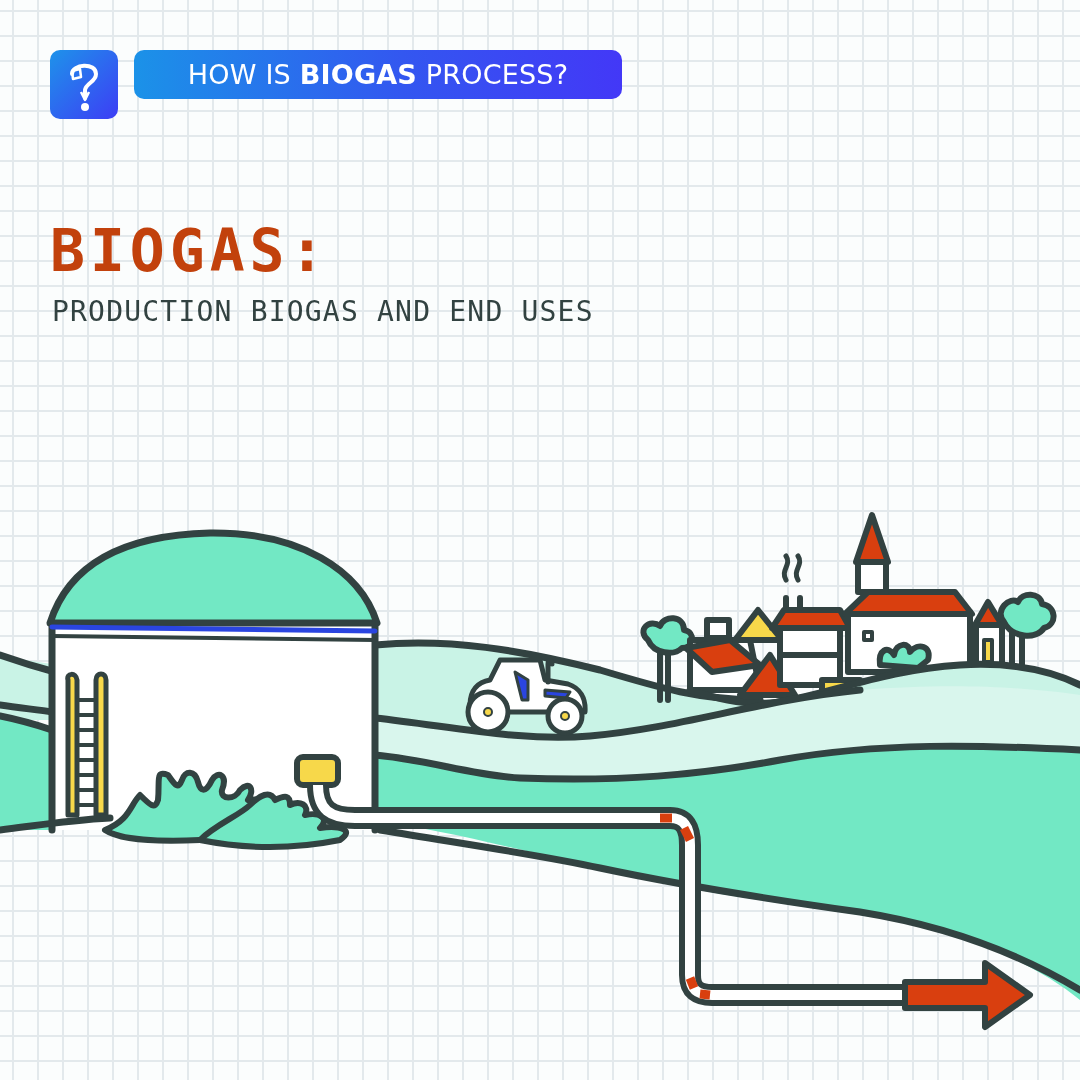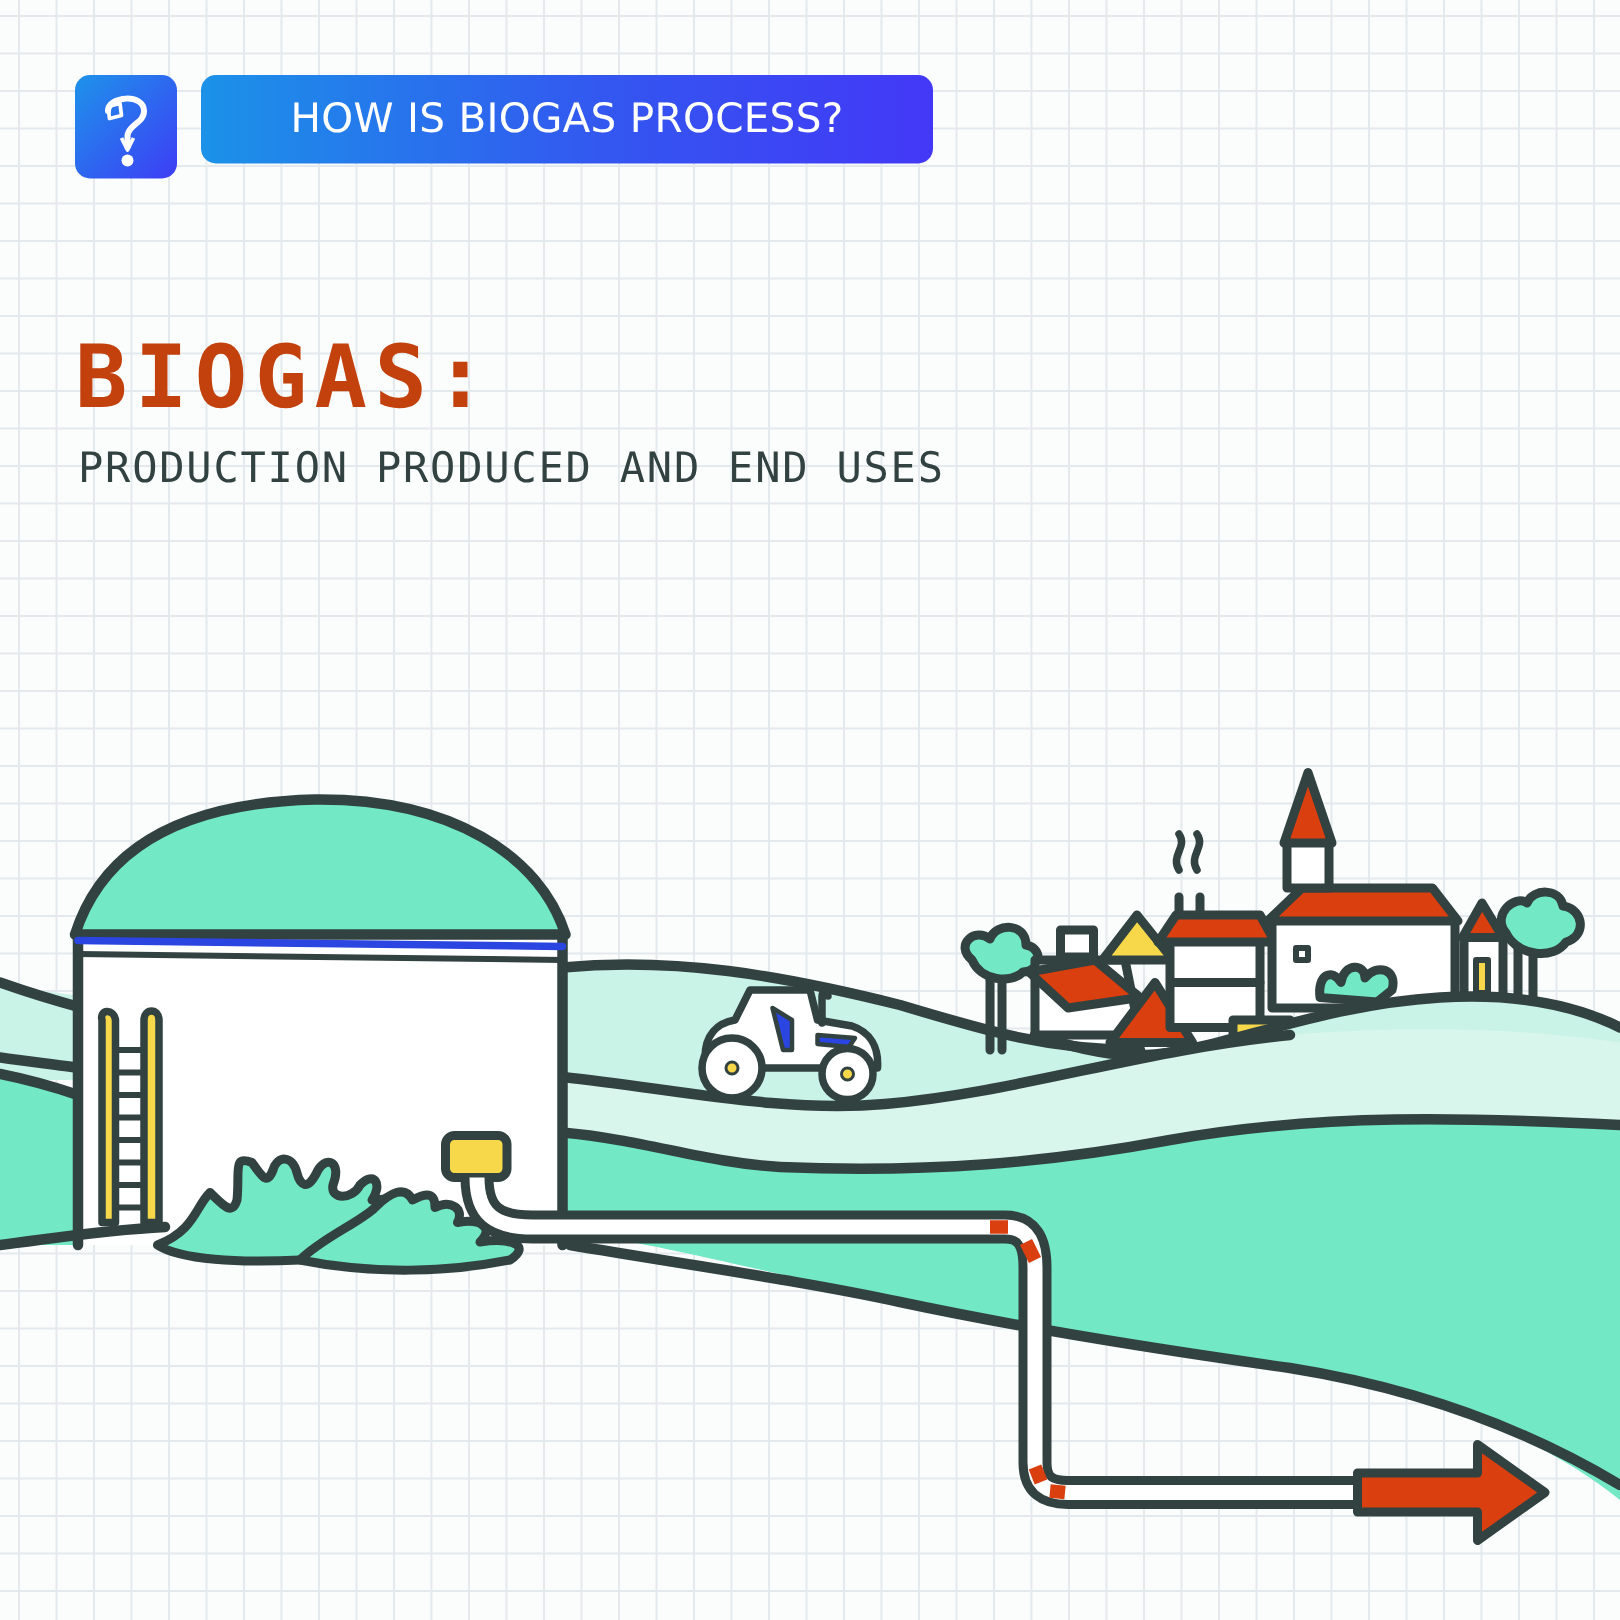--- a/index.html
+++ b/index.html
@@ -13,28 +13,28 @@
     background-position: 12px 10px;
     font-family: "DejaVu Sans", sans-serif;
   }
   .badge-icon {
     position: absolute; left: 50px; top: 50px; width: 68px; height: 69px;
     border-radius: 10px;
     background: linear-gradient(135deg, #1e93ea 0%, #3d3df5 100%);
     display: flex; align-items: center; justify-content: center;
   }
   .badge-pill {
-    position: absolute; left: 134px; top: 50px; width: 488px; height: 59px;
+    position: absolute; left: 134px; top: 50px; width: 488px; height: 49px;
     border-radius: 10px;
     background: linear-gradient(90deg, #1b92e8 0%, #3357f0 55%, #4338f7 100%);
     display: flex; align-items: center; justify-content: center;
     color: #ffffff; font-family: "DejaVu Sans", sans-serif; font-size: 27px;
     letter-spacing: 0.2px;
   }
-  .badge-pill .bold { font-weight: normal; }
+  .badge-pill .bold { font-weight: bold; }
   .badge-pill span { white-space: pre; }
   .title {
     position: absolute; left: 50px; top: 222px;
     font-family: "DejaVu Sans Mono", monospace; font-size: 58px; font-weight: bold;
     color: #c2410c; letter-spacing: 5px; line-height: 1;
   }
   .subtitle {
     position: absolute; left: 52px; top: 298px;
     font-family: "DejaVu Sans Mono", monospace; font-size: 28px;
     color: #324241; letter-spacing: 1.2px; line-height: 1; white-space: nowrap;
@@ -53,21 +53,21 @@
   </svg>
 </div>
 
 <div class="badge-pill">
   <span>HOW IS </span>
     <span class="bold">BIOGAS</span>
     <span> PROCESS?</span>
 </div>
 
 <div class="title">BIOGAS:</div>
-<div class="subtitle">PRODUCTION PRODUCED AND END USES</div>
+<div class="subtitle">PRODUCTION BIOGAS AND END USES</div>
 
 <svg class="scene" viewBox="0 0 1080 1080" fill="none" stroke="#324241" stroke-width="7" stroke-linejoin="round" stroke-linecap="round">
 
   <g>
     <path d="M0 655 C20 660 40 662 60 665 L60 720 L0 720 Z" fill="#c9f3e6" stroke="none"></path>
     <path d="M0 655 C20 662 40 668 55 672"></path>
     <path d="M375 645 C450 638 520 650 600 670 C660 688 700 700 760 700 C830 700 880 670 960 665 C1010 662 1050 670 1080 685 L1080 760 L375 760 Z" fill="#c9f3e6" stroke="none"></path>
     <path d="M375 645 C450 638 520 650 600 670 C660 688 700 700 760 700"></path>
   </g>
 

